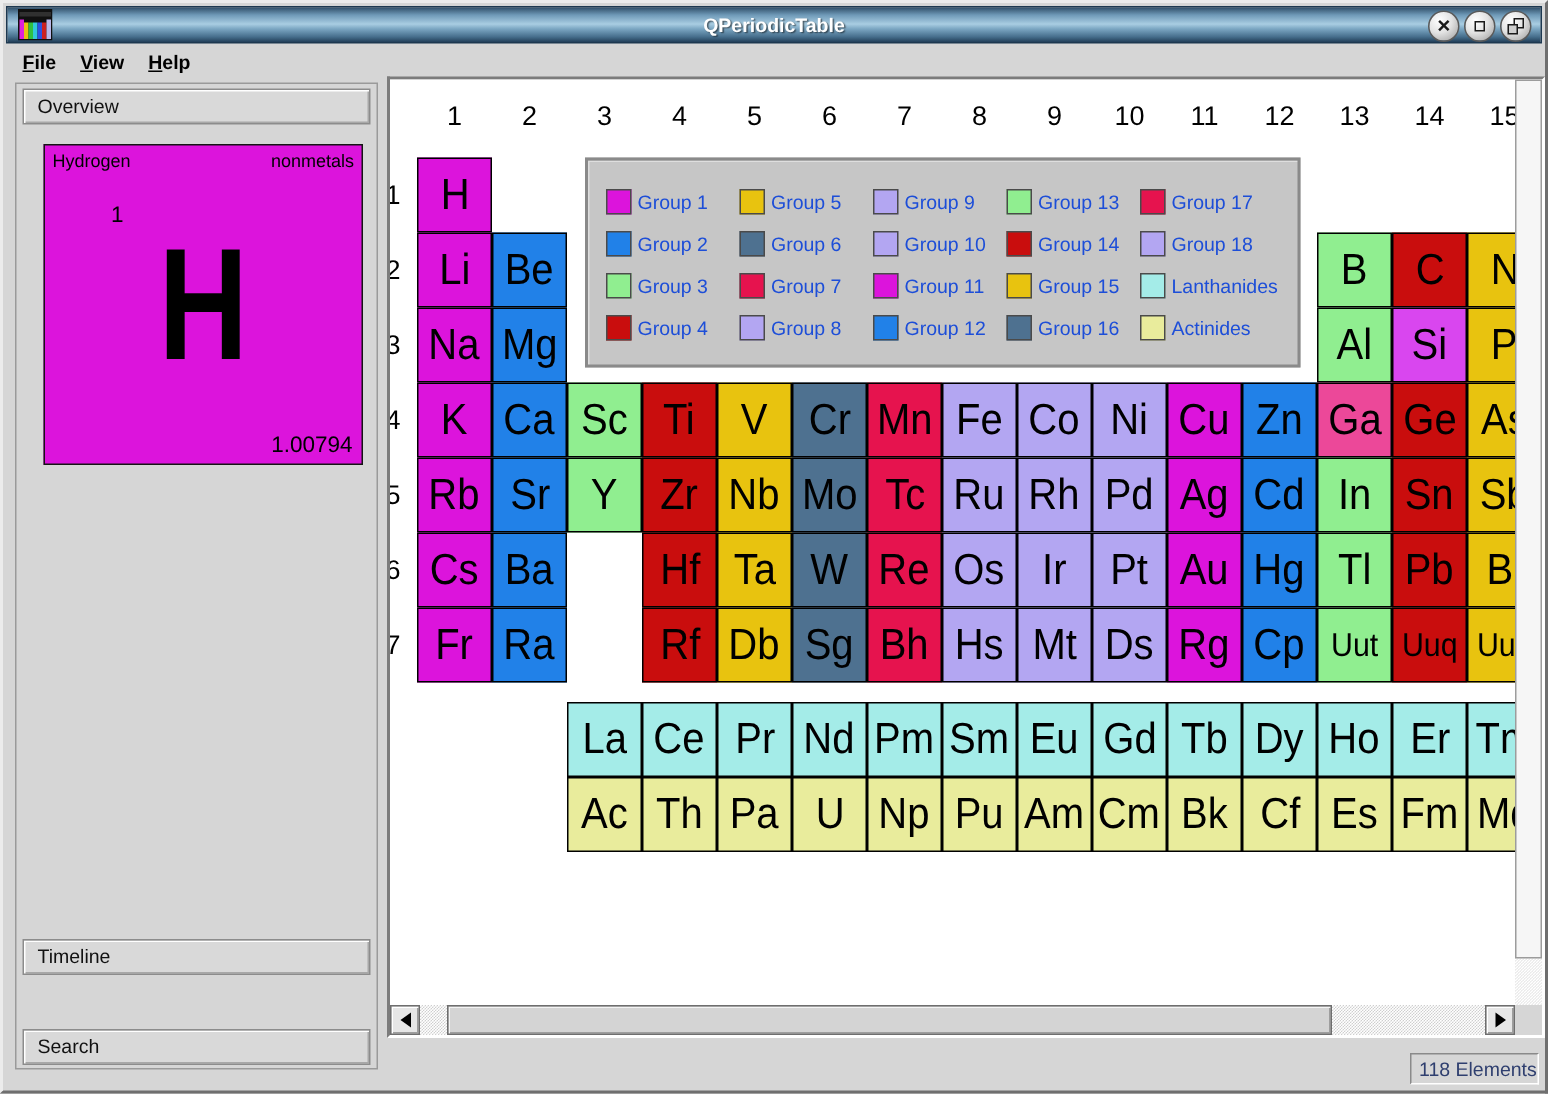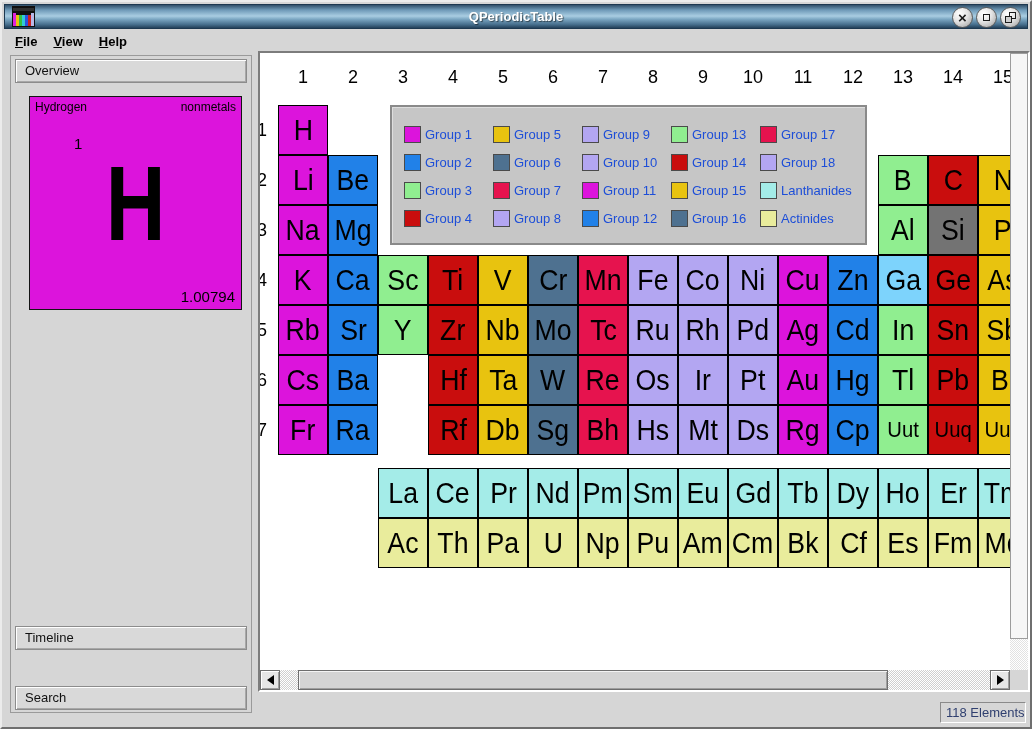--- a/index.html
+++ b/index.html
@@ -269,21 +269,21 @@
         </div>
         <div class="cell" style="left: 18px; top: 152px; background: rgb(220, 20, 220);">
           <span>Na</span>
         </div>
         <div class="cell" style="left: 68px; top: 152px; background: rgb(33, 129, 232);">
           <span>Mg</span>
         </div>
         <div class="cell" style="left: 618px; top: 152px; background: rgb(144, 238, 144);">
           <span>Al</span>
         </div>
-        <div class="cell" style="left: 668px; top: 152px; background: #737373;">
+        <div class="cell" style="left: 668px; top: 152px; background: #d946ef;">
           <span>Si</span>
         </div>
         <div class="cell" style="left: 718px; top: 152px; background: rgb(232, 195, 15);">
           <span>P</span>
         </div>
         <div class="cell" style="left: 18px; top: 202px; background: rgb(220, 20, 220);">
           <span>K</span>
         </div>
         <div class="cell" style="left: 68px; top: 202px; background: rgb(33, 129, 232);">
           <span>Ca</span>
@@ -311,21 +311,21 @@
         </div>
         <div class="cell" style="left: 468px; top: 202px; background: rgb(179, 166, 242);">
           <span>Ni</span>
         </div>
         <div class="cell" style="left: 518px; top: 202px; background: rgb(220, 20, 220);">
           <span>Cu</span>
         </div>
         <div class="cell" style="left: 568px; top: 202px; background: rgb(33, 129, 232);">
           <span>Zn</span>
         </div>
-        <div class="cell" style="left: 618px; top: 202px; background: #7dd3fc;">
+        <div class="cell" style="left: 618px; top: 202px; background: #ec4899;">
           <span>Ga</span>
         </div>
         <div class="cell" style="left: 668px; top: 202px; background: rgb(201, 13, 13);">
           <span>Ge</span>
         </div>
         <div class="cell" style="left: 718px; top: 202px; background: rgb(232, 195, 15);">
           <span>As</span>
         </div>
         <div class="cell" style="left: 18px; top: 252px; background: rgb(220, 20, 220);">
           <span>Rb</span>

